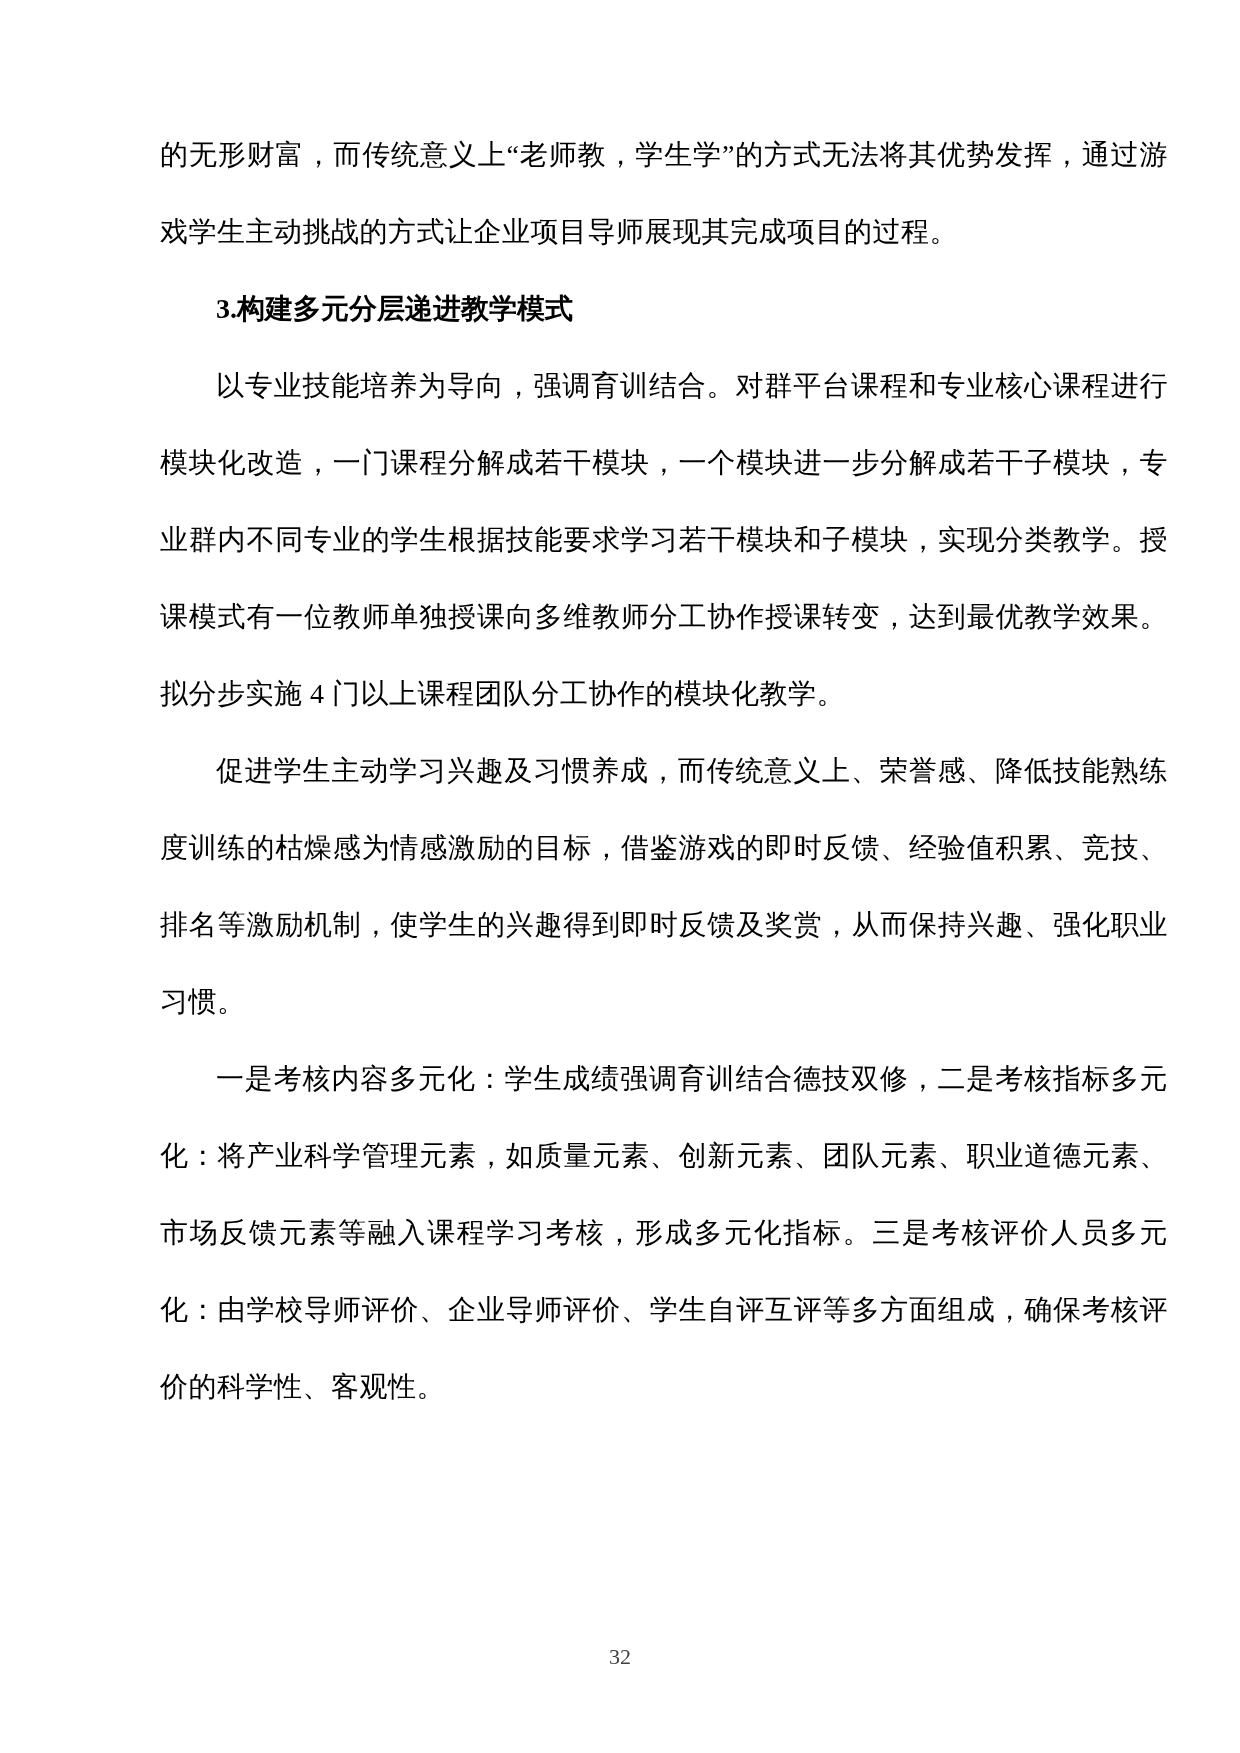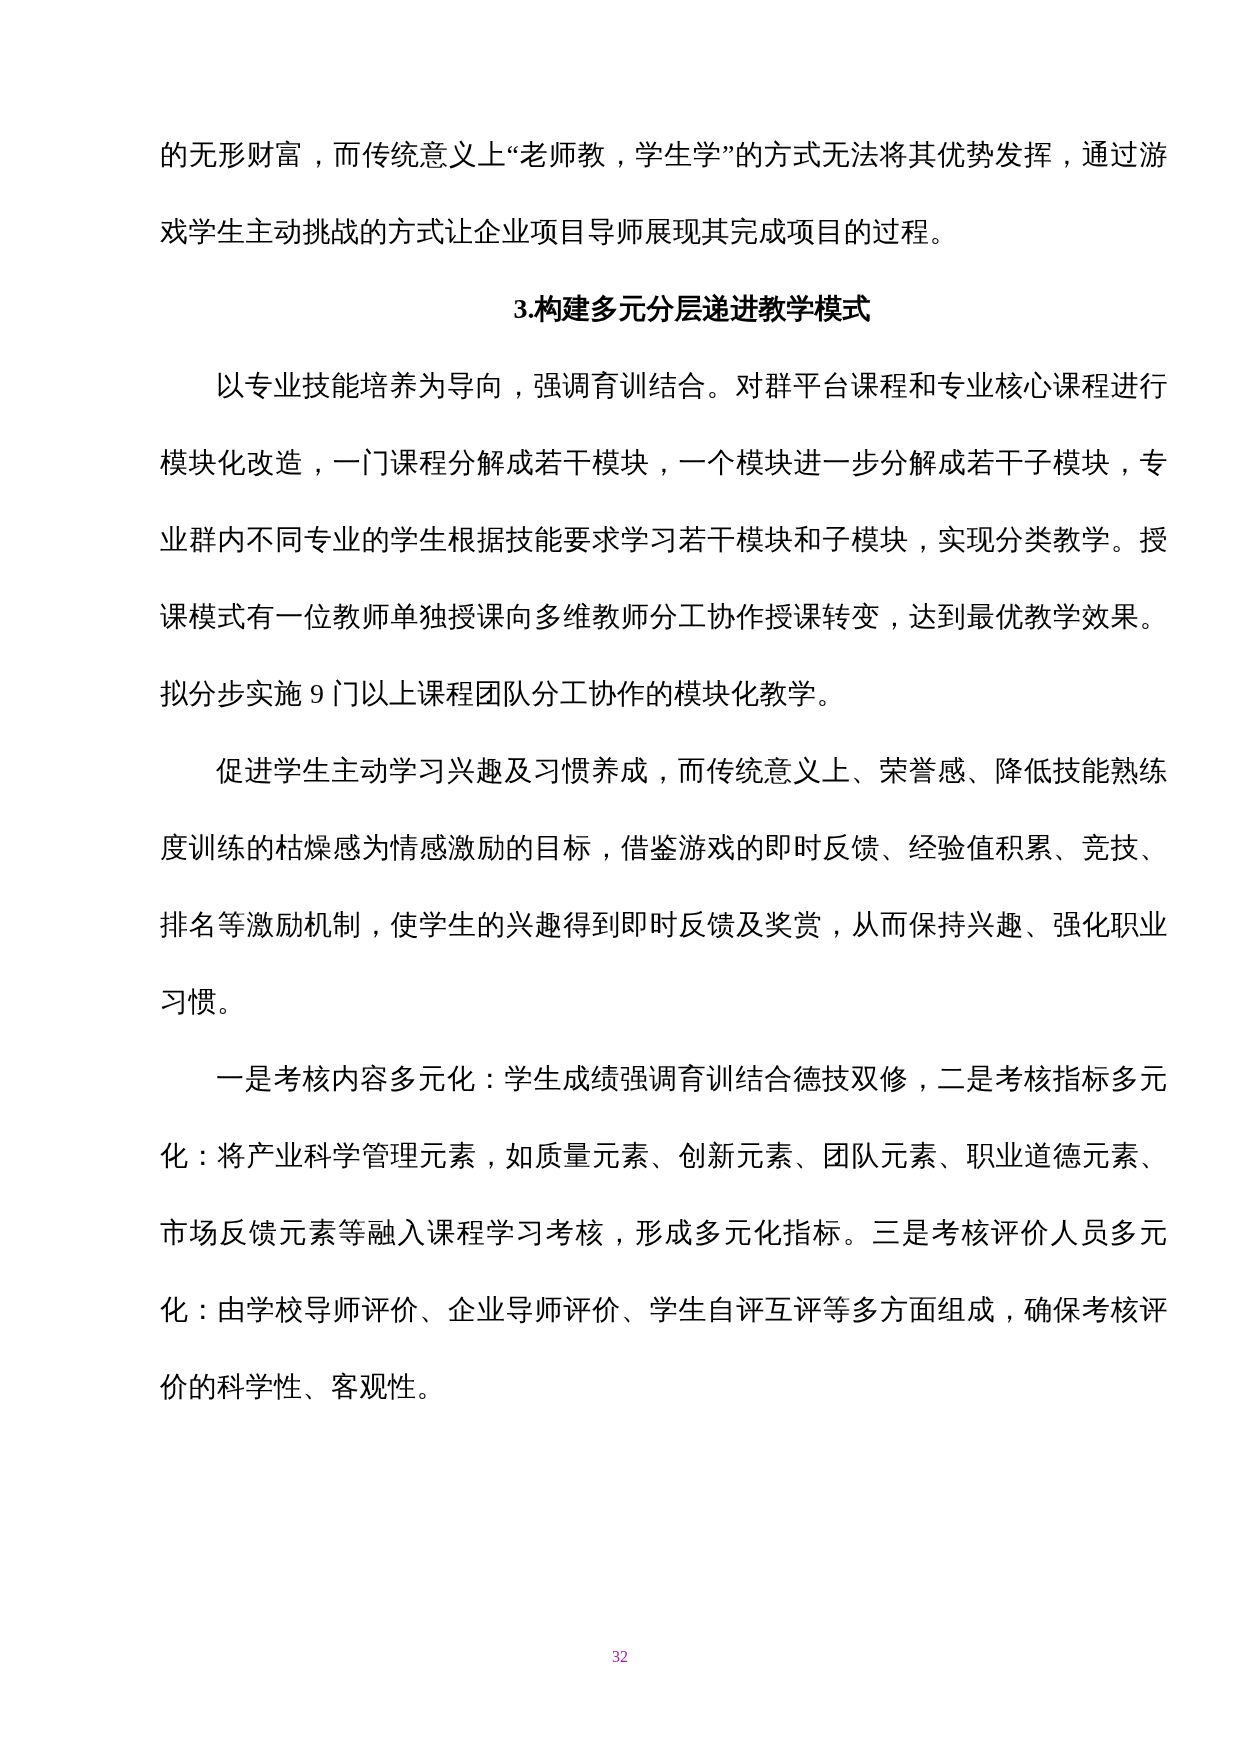--- a/index.html
+++ b/index.html
@@ -24,44 +24,44 @@
     line-height: 77px;
     text-align: justify;
     letter-spacing: 0.5px;
   }
   .doc-block.indented {
     text-indent: 2em;
   }
   .doc-block.heading {
     font-weight: bold;
     text-indent: 2em;
-    text-align: center;
+    text-align: left;
     letter-spacing: 0px;
   }
   .page-number {
     position: absolute;
     bottom: 82px;
     left: 0;
     width: 100%;
     text-align: center;
-    font-size: 16px;
+    font-size: 22px;
     line-height: 28px;
-    color: #a21caf;
+    color: #404040;
   }
 </style>
 </head>
 <body>
 
 <div class="page">
 
   <p class="doc-block">的无形财富，而传统意义上“老师教，学生学”的方式无法将其优势发挥，通过游戏学生主动挑战的方式让企业项目导师展现其完成项目的过程。</p>
 
   <p class="doc-block heading">3.构建多元分层递进教学模式</p>
 
-  <p class="doc-block indented">以专业技能培养为导向，强调育训结合。对群平台课程和专业核心课程进行模块化改造，一门课程分解成若干模块，一个模块进一步分解成若干子模块，专业群内不同专业的学生根据技能要求学习若干模块和子模块，实现分类教学。授课模式有一位教师单独授课向多维教师分工协作授课转变，达到最优教学效果。拟分步实施 9 门以上课程团队分工协作的模块化教学。</p>
+  <p class="doc-block indented">以专业技能培养为导向，强调育训结合。对群平台课程和专业核心课程进行模块化改造，一门课程分解成若干模块，一个模块进一步分解成若干子模块，专业群内不同专业的学生根据技能要求学习若干模块和子模块，实现分类教学。授课模式有一位教师单独授课向多维教师分工协作授课转变，达到最优教学效果。拟分步实施 4 门以上课程团队分工协作的模块化教学。</p>
 
 
   <p class="doc-block indented">促进学生主动学习兴趣及习惯养成，而传统意义上、荣誉感、降低技能熟练度训练的枯燥感为情感激励的目标，借鉴游戏的即时反馈、经验值积累、竞技、排名等激励机制，使学生的兴趣得到即时反馈及奖赏，从而保持兴趣、强化职业习惯。</p>
 
   <p class="doc-block indented">一是考核内容多元化：学生成绩强调育训结合德技双修，二是考核指标多元化：将产业科学管理元素，如质量元素、创新元素、团队元素、职业道德元素、市场反馈元素等融入课程学习考核，形成多元化指标。三是考核评价人员多元化：由学校导师评价、企业导师评价、学生自评互评等多方面组成，确保考核评价的科学性、客观性。</p>
 
 
   <div class="page-number">32</div>
 
 </div>

